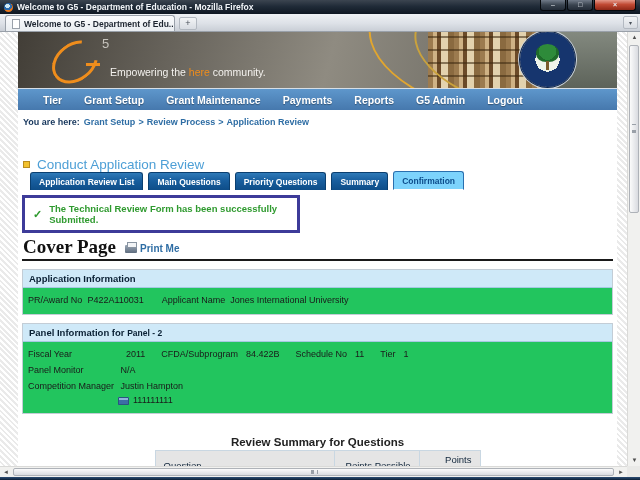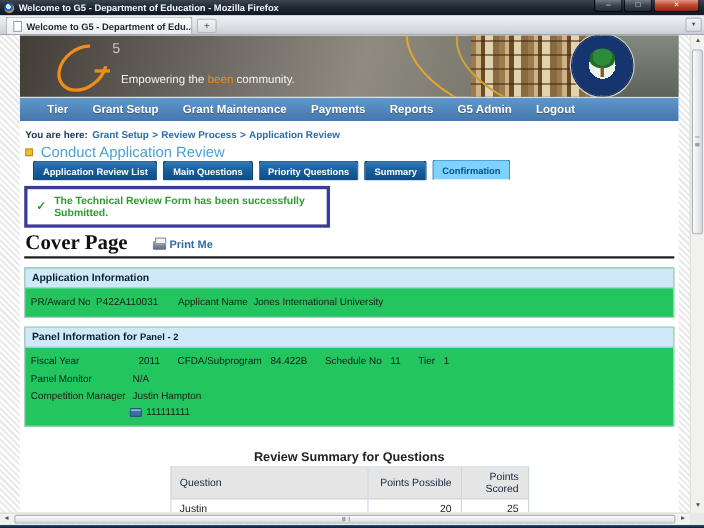--- a/index.html
+++ b/index.html
@@ -73,38 +73,38 @@
     border-top:1px solid #d6dee6; display:flex; align-items:center; padding-left:14px; }
   .nav-item { color:#fff; font-size:10.5px; font-weight:bold; padding:0 11px; line-height:22px;
     text-shadow:0 1px 1px rgba(0,0,0,.35); }
 
   
   .breadcrumb { margin:7px 0 0 5px; font-size:9px; font-weight:bold; height:11px; }
   .bc-prefix { color:#16365c; margin-right:4px; }
   .bc-link, .bc-sep { color:#2e6da4; }
   .bc-sep { margin:0 3px; }
 
-  .page-heading { margin:3px 0 0 5px; display:flex; align-items:center; height:14px; }
+  .page-heading { margin:29px 0 0 5px; display:flex; align-items:center; height:14px; }
   .heading-bullet { width:7px; height:7px; background:#f2c12e; border:1px solid #b98c1f; margin-right:7px; }
   .heading-text { font-size:13.5px; color:#4d9fd6; }
 
   .ptabs { display:flex; gap:5px; margin:1px 0 0 12px; height:18px; align-items:flex-end; }
   .ptab { font-size:8.5px; font-weight:bold; color:#fff; padding:4px 8px 3px;
     background:linear-gradient(#2f7ab8 0%,#185e9e 45%,#0e4d88 100%);
     border:1px solid #0a3f70; border-bottom:none; border-radius:3px 3px 0 0; white-space:nowrap; }
   .ptab.active { background:#7dd3fc; color:#0d4d8c; border:1px solid #2a6fae; border-bottom:1px solid #fff; }
 
   
   .confbox { margin:5px 0 0 4px; width:278px; border:3px solid #3d3b99; background:#fff;
     padding:5px 8px; display:flex; align-items:center; gap:7px; }
   .conf-check { color:#2f9a2f; font-weight:bold; font-size:11px; line-height:10px; }
   .conf-msg { color:#2f9a2f; font-weight:bold; font-size:9.5px; }
 
   
-  .coverrow { margin:4px 0 0 5px; display:flex; align-items:flex-end; gap:23px; height:19px; }
+  .coverrow { margin:4px 0 0 5px; display:flex; align-items:flex-end; gap:9px; height:19px; }
   .cover-title { font-family:"Liberation Serif", serif; font-size:19px; font-weight:bold; color:#111; line-height:19px; }
   .printme { display:flex; align-items:center; gap:3px; margin-bottom:2px; }
   .printer-icon { position:relative; width:12px; height:8px; background:linear-gradient(#9aa7b6,#5f6d7e);
     border-radius:1px; }
   .printer-icon::before { content:""; position:absolute; left:2px; top:-3px; width:8px; height:4px;
     background:#f2f4f6; border:1px solid #8a95a2; }
   .printme-label { font-size:10px; font-weight:bold; color:#2e6da4; }
   .rule { margin:3px 4px 0 4px; border:none; border-top:2px solid #1a1a1a; }
 
   
@@ -187,21 +187,21 @@
         <div class="swoosh2"></div>
         <div class="seal">
           <div class="seal-tree"></div>
           <div class="seal-trunk"></div>
         </div>
         <div class="g5">
           <div class="g-arc"></div>
           <div class="g-bar"></div>
           <div class="g-5">5</div>
         </div>
-        <div class="tagline"><span>Empowering the </span><span class="hl">been</span><span> community.</span></div>
+        <div class="tagline"><span>Empowering the </span><span class="hl">here</span><span> community.</span></div>
       </div>
 
       <div class="sitenav">
           <span class="nav-item">Tier</span>
           <span class="nav-item">Grant Setup</span>
           <span class="nav-item">Grant Maintenance</span>
           <span class="nav-item">Payments</span>
           <span class="nav-item">Reports</span>
           <span class="nav-item">G5 Admin</span>
           <span class="nav-item">Logout</span>

